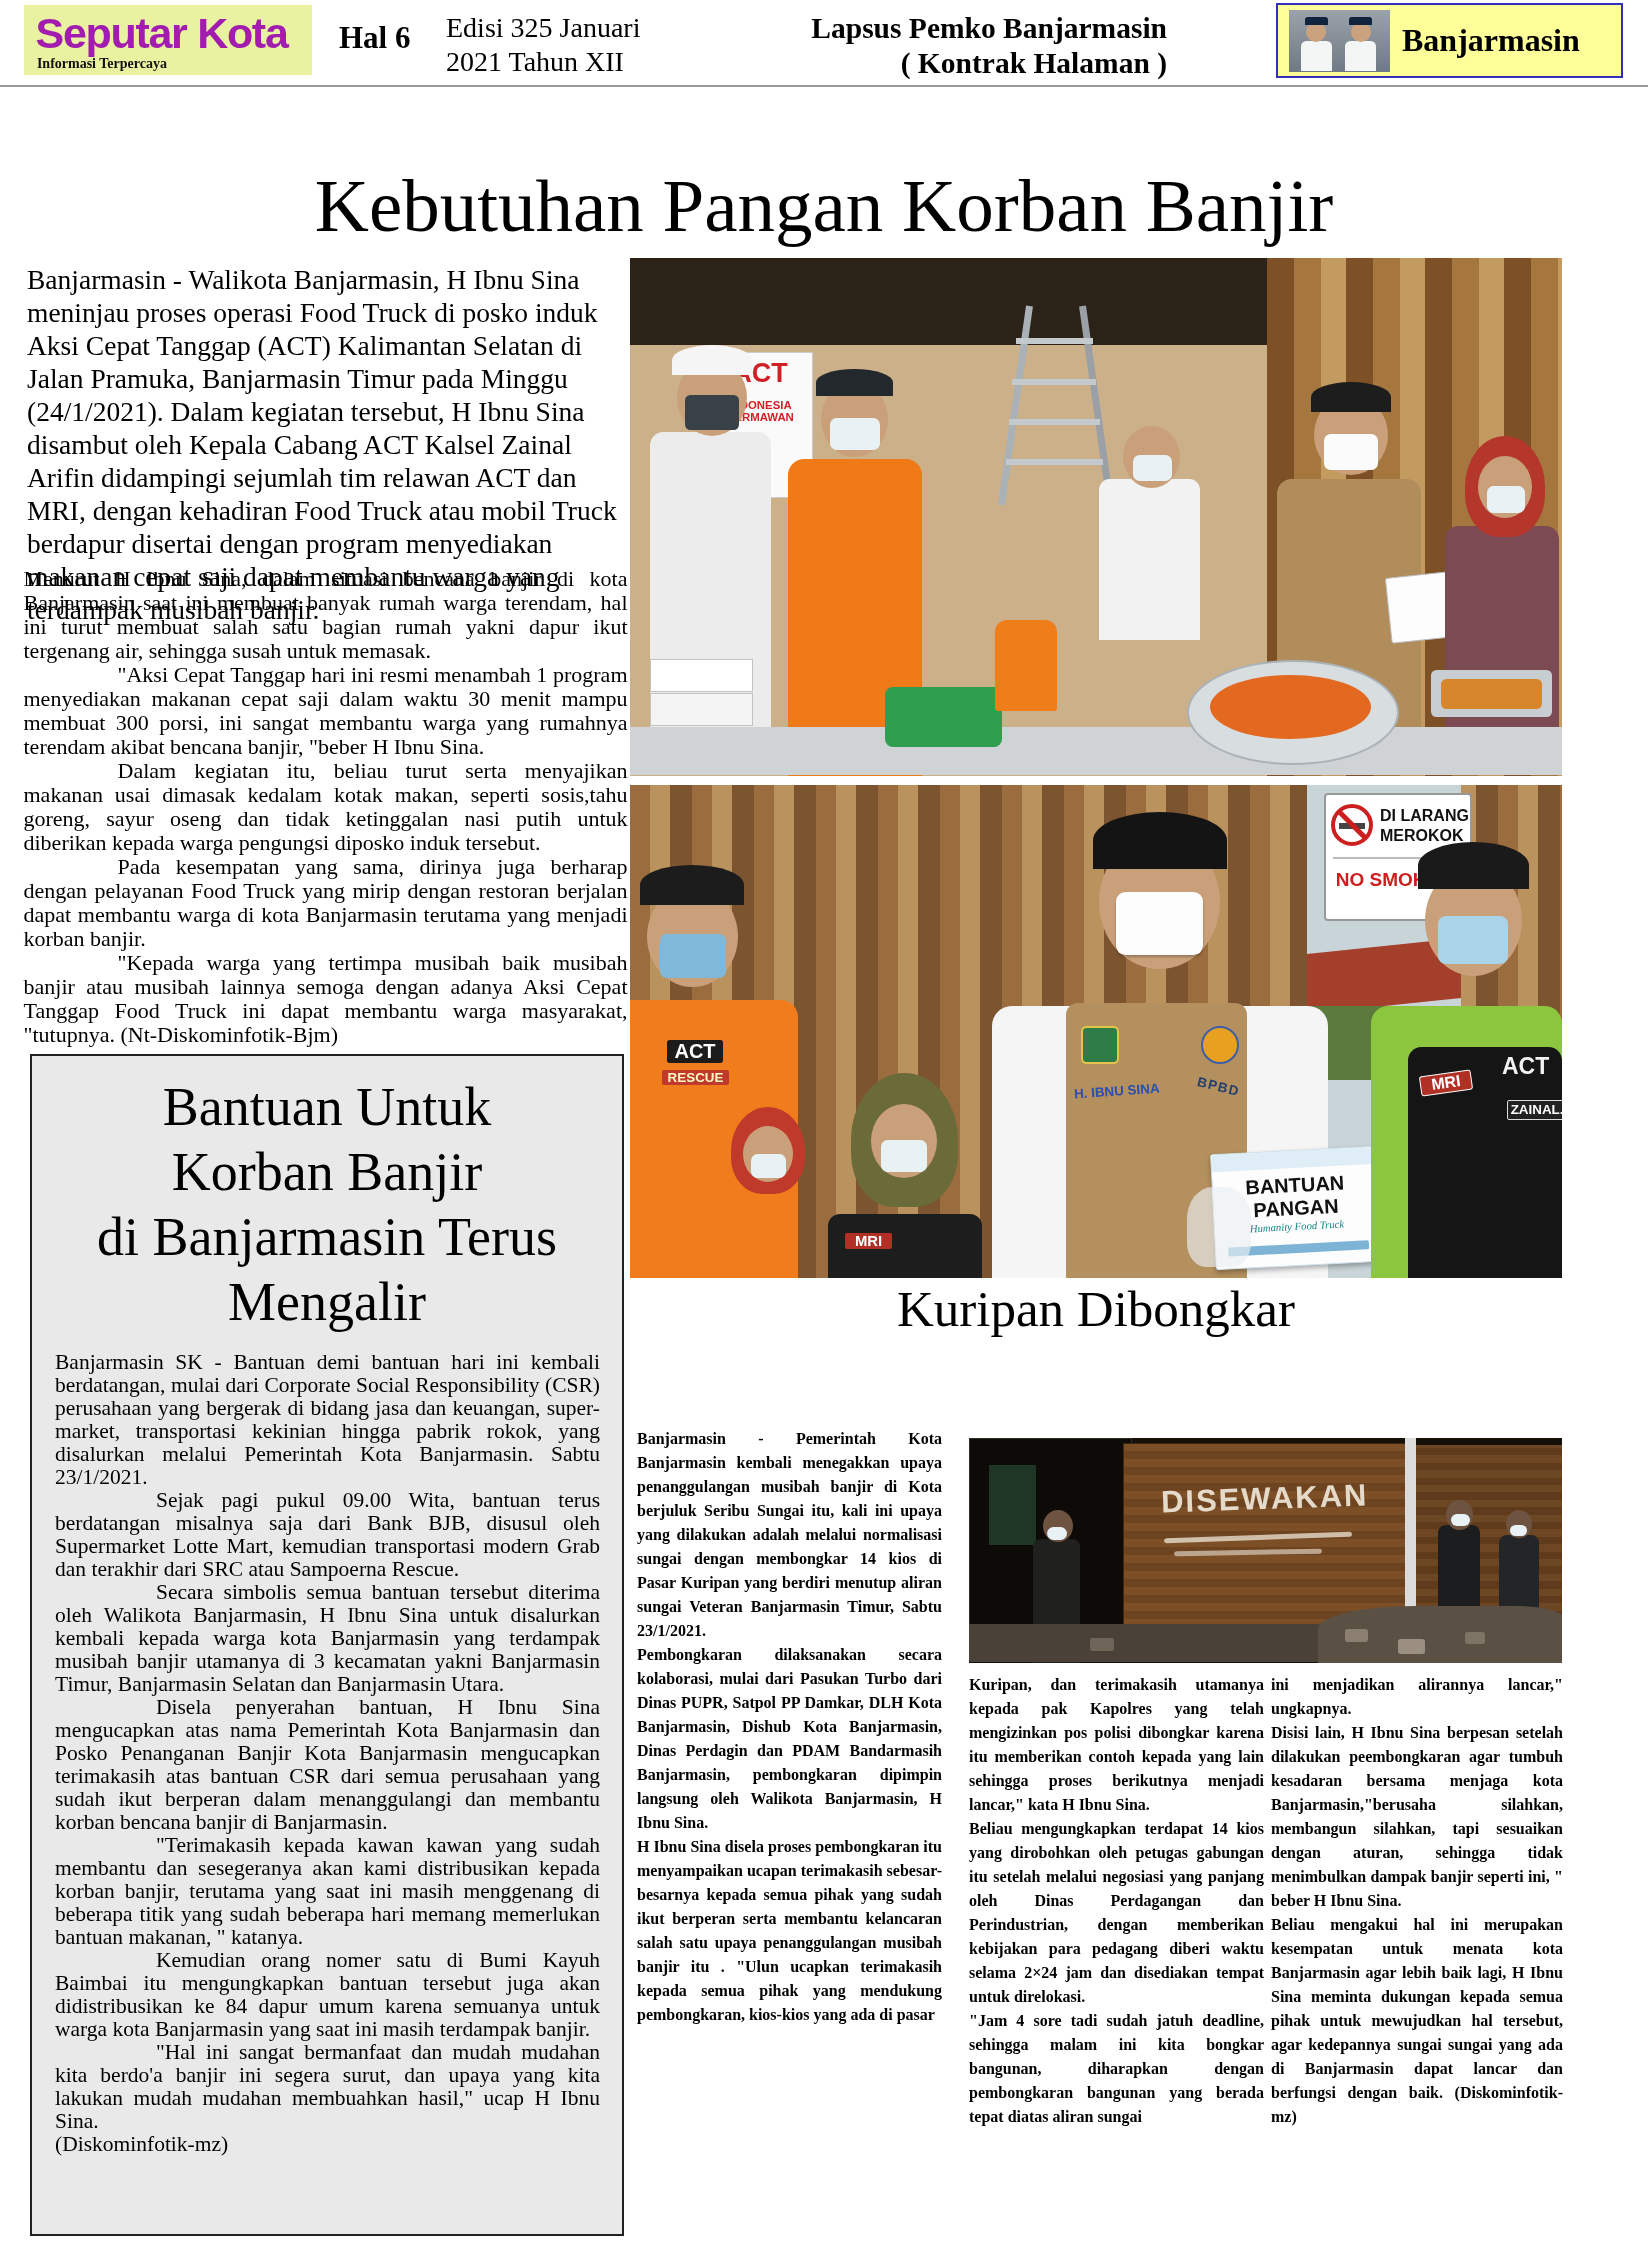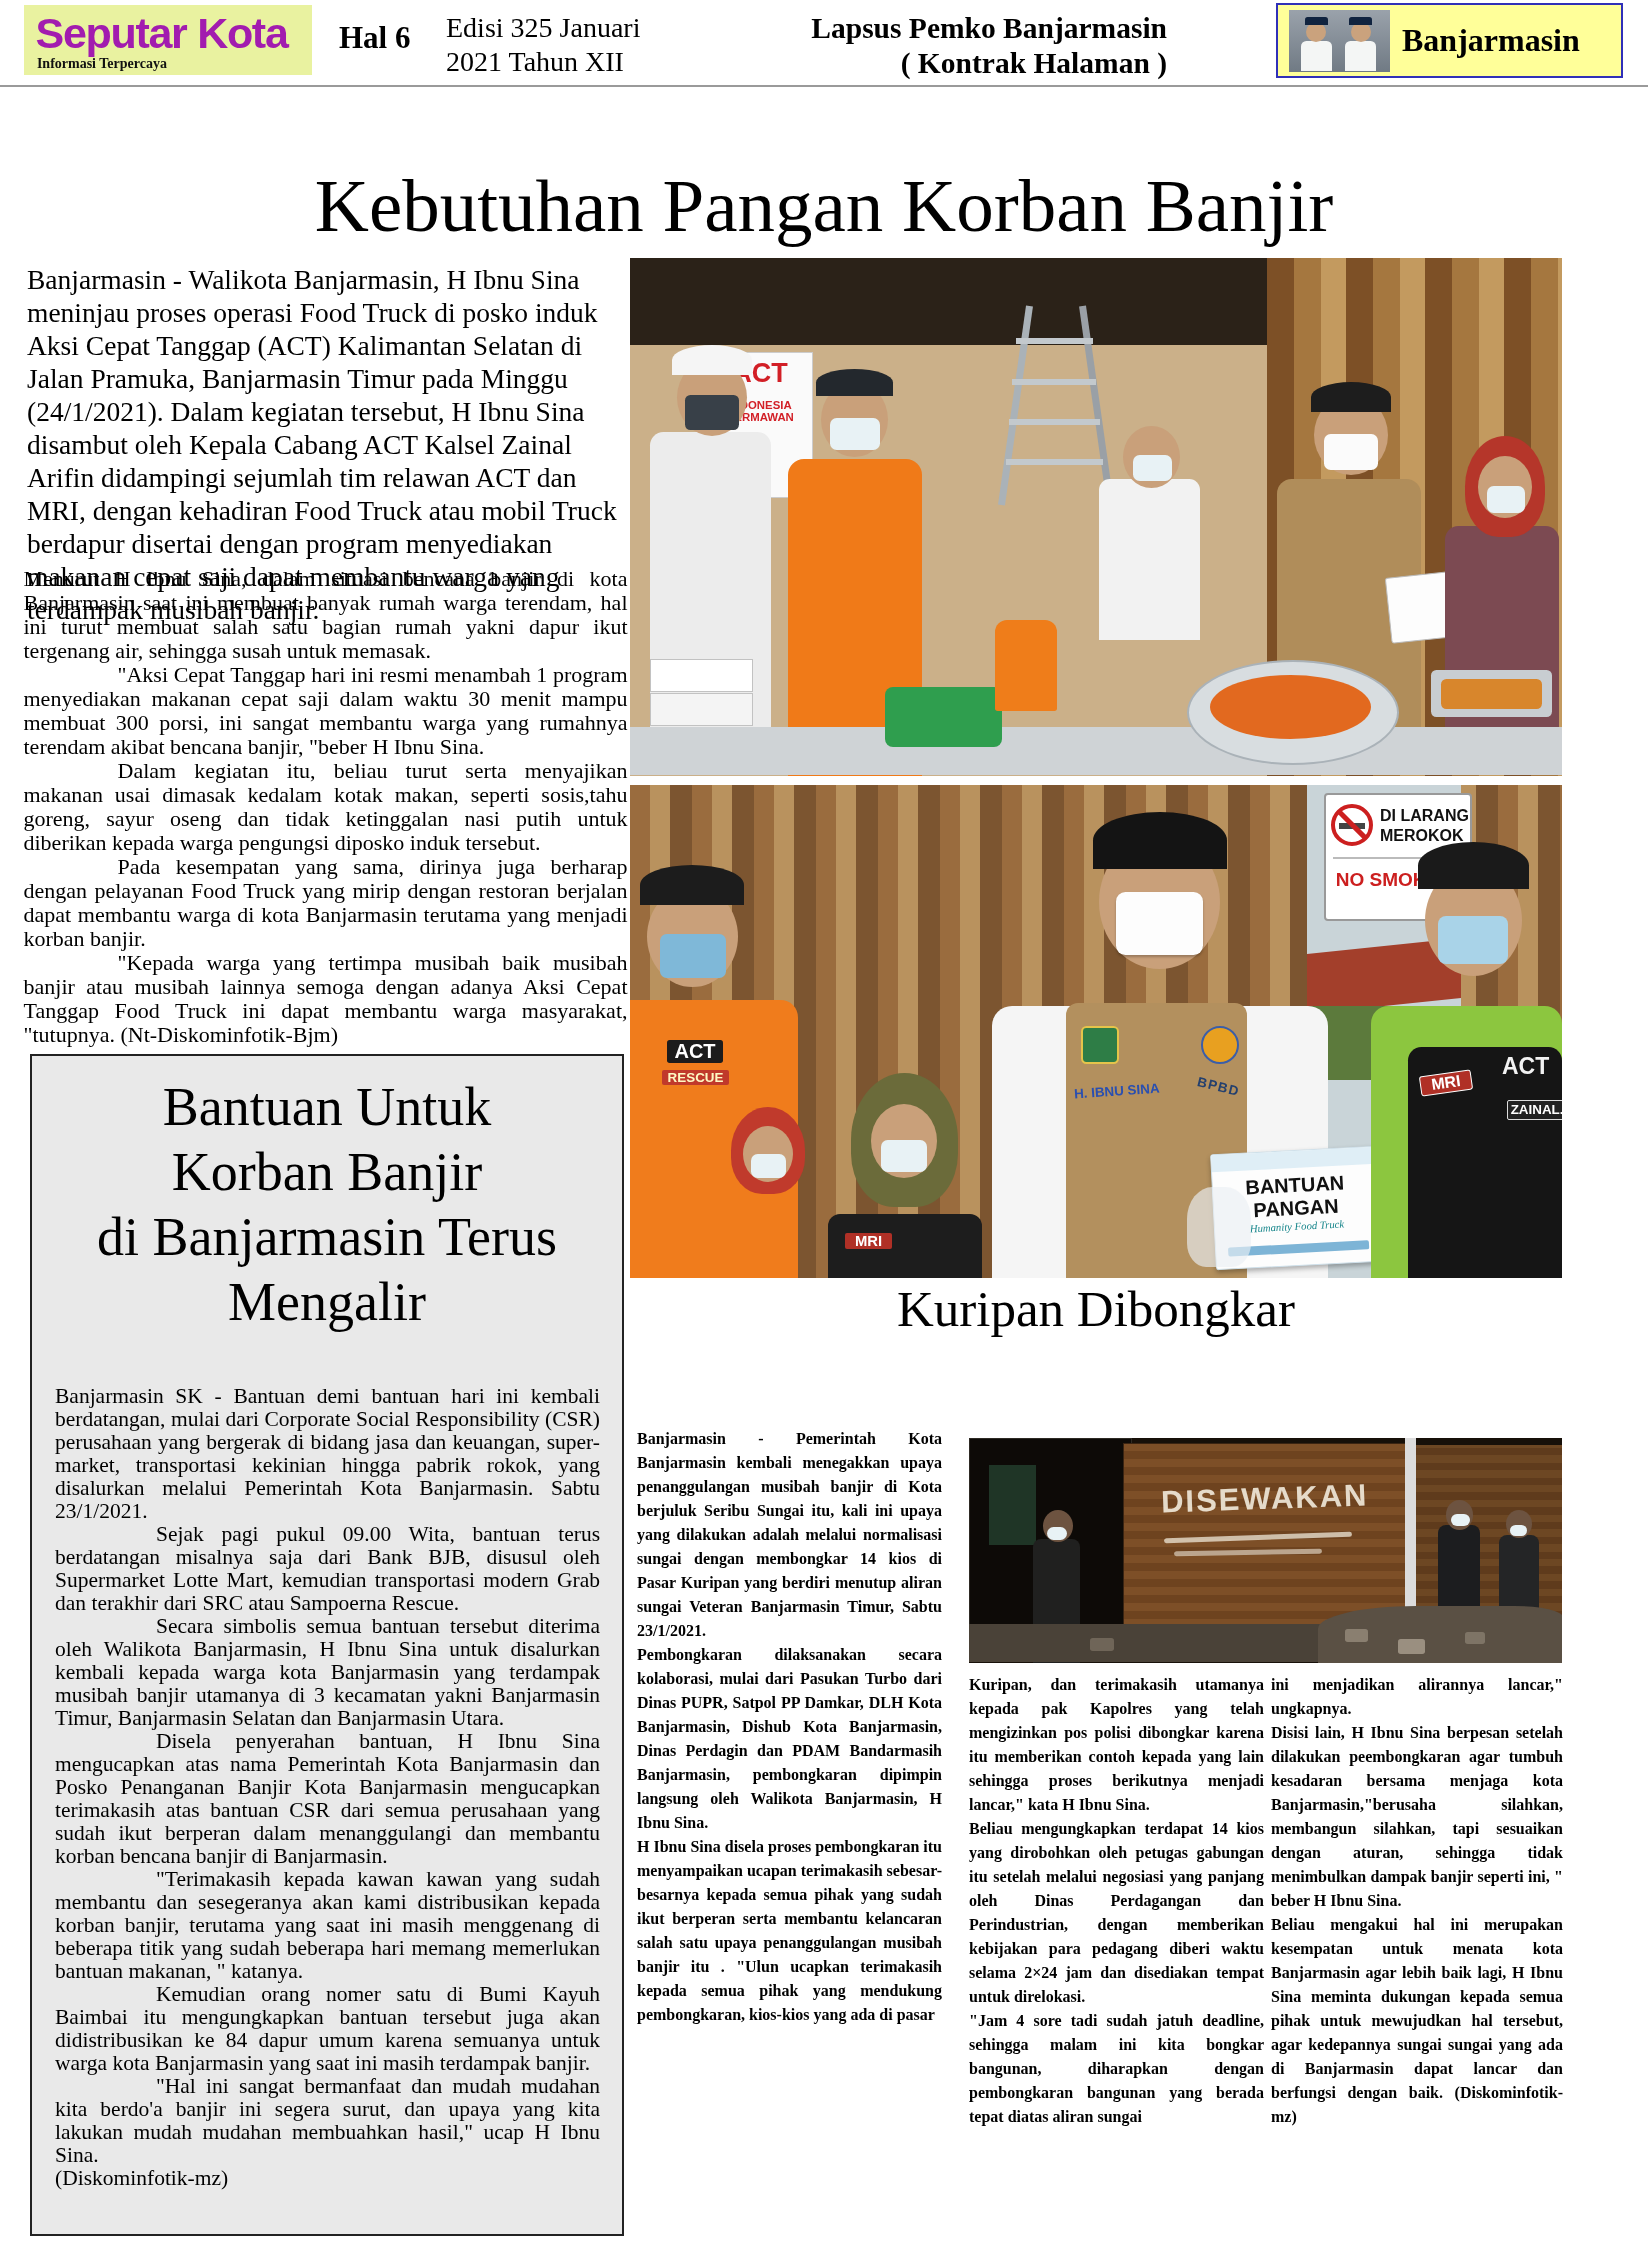--- a/index.html
+++ b/index.html
@@ -38,21 +38,21 @@
   .mask{background:#e8f2f5;border-radius:6.7px;}
   
   #photo1{left:630px;top:258px;width:932px;height:518px;background:#cbb089;}
   
   #photo2{left:630px;top:785px;width:932px;height:493px;
       background:repeating-linear-gradient(90deg,#9a6c3e 0 20px,#b9925e 20px 40px,#7c5530 40px 62px);}
   
   #a2-box{left:30px;top:1054px;width:594px;height:1182px;background:#e9e9e9;
       border:2.7px solid #222;box-sizing:border-box;}
   #a2-title{left:0;top:19px;width:100%;text-align:center;font-size:54px;line-height:65px;}
-  #a2-body{left:23px;top:295px;width:545px;font-size:21.5px;line-height:23px;text-align:justify;margin-top:34px;}
+  #a2-body{left:23px;top:295px;width:545px;font-size:21.5px;line-height:23px;text-align:justify;}
   #a2-body p{margin:0;text-indent:101px;}
   #a2-body p.noind{text-indent:0;}
   
   #a3-title{left:630px;top:1282px;width:932px;text-align:center;font-size:51px;line-height:55px;}
   .a3col{font-size:16px;line-height:24px;text-align:justify;font-weight:bold;}
   .a3col p{margin:0;}
   #a3-col1{left:637px;top:1427px;width:305px;height:819px;}
   #a3-col2{left:969px;top:1673px;width:295px;height:573px;}
   #a3-col3{left:1271px;top:1673px;width:292px;height:573px;}
   

